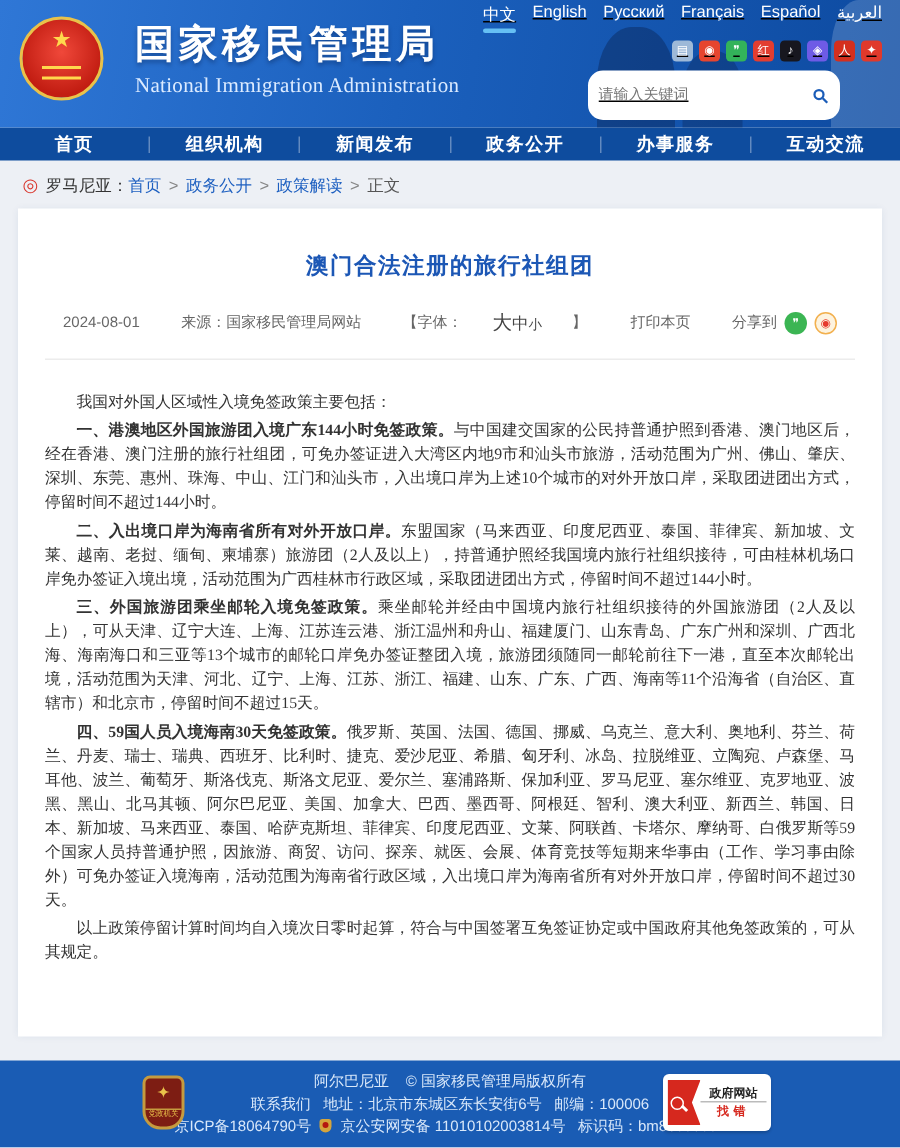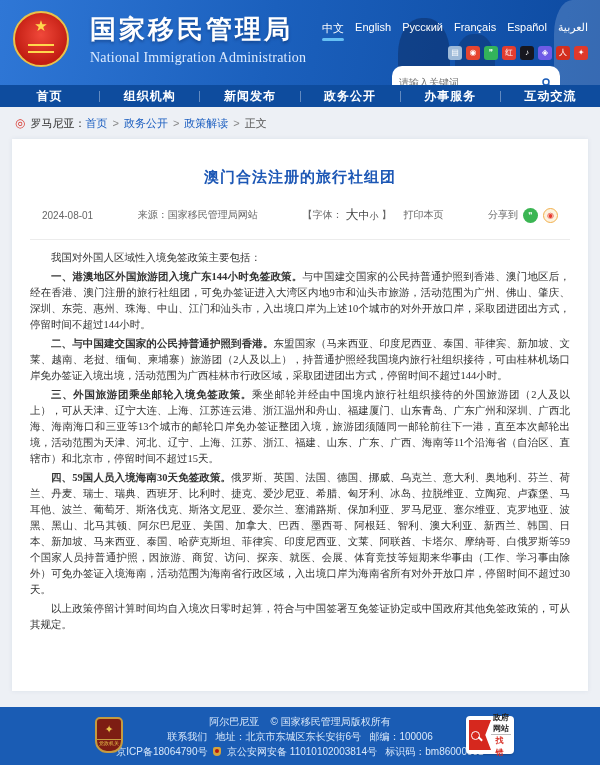--- a/index.html
+++ b/index.html
@@ -16,21 +16,21 @@
   .logo-row { position:absolute; left:13px; top:11px; display:flex; align-items:center; }
   .emblem { width:56px; height:56px; border-radius:50%; border:2px solid #e9c24a;
     background:radial-gradient(circle at 50% 42%,#f0483a 0%,#c21d12 70%); position:relative; flex:0 0 auto; }
   .emblem .star { position:absolute; left:0; right:0; top:4px; text-align:center; color:#ffd84d; font-size:15px; }
   .emblem .gate { position:absolute; left:13px; right:13px; bottom:12px; height:9px;
     border-top:2px solid #ffd84d; border-bottom:2px solid #ffd84d; }
   .site-names { margin-left:21px; color:#fff; }
   .zh { font-size:26px; font-weight:bold; letter-spacing:3px; text-shadow:0 2px 3px rgba(0,20,60,.35); }
   .en { font-size:14px; font-family:"Liberation Serif",serif; color:#dcebff; margin-top:3px; letter-spacing:.2px; }
 
-  .header-right { position:absolute; top:21px; right:12px; width:260px; }
+  .header-right { position:absolute; top:2px; right:12px; width:260px;text-decoration:underline; }
   .langs { display:flex; justify-content:flex-end; gap:11px; font-size:11px; }
   .lang { color:#fff; white-space:nowrap; }
   .lang.active::after { content:''; display:block; height:3px; margin-top:2px; border-radius:2px; background:#66c0f4; }
   .socials { display:flex; justify-content:flex-end; gap:4px; margin-top:5px; }
   .social { width:14px; height:14px; border-radius:3px; color:#fff; font-size:8px; line-height:14px; text-align:center; overflow:hidden; }
   .search { margin:6px 28px 0 auto; width:168px; height:33px; background:#fff; border-radius:10px;
     display:flex; align-items:center; padding:0 7px; }
   .search input { flex:1; border:none; outline:none; background:transparent; font-size:10px; color:#555; min-width:0; }
   .access { margin-top:5px; display:flex; justify-content:flex-end; align-items:center; gap:5px;
     color:#fff; font-size:12px; font-weight:bold; padding-right:40px; }
@@ -48,47 +48,47 @@
   .crumb-label { color:#333; }
   .crumb a { color:#1d5fc0; }
   .crumb-sep { margin:0 5px; color:#888; }
   .crumb-current { color:#555; }
 
   
   .card { margin:0 12px; height:552px; background:#fff; box-shadow:0 0 5px rgba(30,60,110,.08); padding:0 18px; }
   .title { text-align:center; color:#1c57b5; font-size:15px; font-weight:bold; padding-top:29px; letter-spacing:1px; }
   .meta { display:flex; align-items:center; justify-content:space-between; margin-top:19px; padding:0 12px;
     font-size:10px; color:#666; }
-  .fontctl { display:flex; align-items:center; gap:3px; color:#666; }
+  .fontctl { display:flex; align-items:center; gap:20px; color:#666; }
   .f-l { font-size:13px; color:#444; } .f-m { font-size:11px; color:#444; } .f-s { font-size:9px; color:#444; }
   .print { color:#666; margin-left:9px; }
   .share { display:flex; align-items:center; gap:5px; }
   .sic { width:15px; height:15px; border-radius:50%; text-align:center; font-size:8px; line-height:15px; }
   .sic.wechat { background:#3bb553; color:#fff; }
   .sic.weibo { background:#fdf3df; border:1px solid #f2b04e; color:#e6392e; line-height:13px; }
   .divider { border-top:1px solid #ececec; margin-top:15px; }
-  .body { margin-top:10px; font-family:"Liberation Serif","DejaVu Serif",serif; font-size:10.5px;
+  .body { margin-top:21px; font-family:"Liberation Serif","DejaVu Serif",serif; font-size:10.5px;
     line-height:16px; color:#333; text-align:justify; }
   .para { text-indent:2em; margin-bottom:3px; }
   .para b { font-weight:bold; }
 
   
   .footer { position:relative; height:58px; margin-top:16px; background:#1a5cb4; color:#d9e8fa;
     font-size:10px; line-height:15px; text-align:center; padding-top:7px; }
   .footer a { color:#d9e8fa; }
   .mini-badge { display:inline-block; width:8px; height:9px; background:#d4a43c; border-radius:2px 2px 4px 4px;
     vertical-align:-1px; margin:0 3px; position:relative; }
   .mini-badge::after { content:''; position:absolute; left:2px; top:2px; width:4px; height:4px;
     border-radius:50%; background:#b5170f; }
   .f-shield { position:absolute; left:95px; top:10px; width:28px; height:36px; background:#7d1d13;
     border:2px solid #c59b3f; border-radius:5px 5px 12px 12px; }
   .f-star { display:block; text-align:center; color:#e9c24a; font-size:11px; line-height:20px; }
   .f-shield-text { display:block; text-align:center; color:#e9c24a; font-size:5px; line-height:6px;
     border-top:1px solid #c59b3f; }
-  .f-err { position:absolute; right:86px; top:9px; width:48px; height:38px; background:#fff; border-radius:4px;
+  .f-err { position:absolute; right:86px; top:9px; width:72px; height:38px; background:#fff; border-radius:4px;
     display:flex; align-items:center; padding:3px; box-shadow:0 1px 2px rgba(0,0,0,.2); }
   .flag { width:22px; height:30px; background:#d6281e; clip-path:polygon(0 0,100% 0,74% 50%,100% 100%,0 100%);
     display:flex; align-items:center; padding-left:2px; }
   .mag { width:9px; height:9px; border:1.5px solid #fff; border-radius:50%; position:relative; }
   .mag::after { content:''; position:absolute; width:5px; height:1.5px; background:#fff;
     transform:rotate(45deg); right:-4px; bottom:-1px; }
   .f-err-text { flex:1; text-align:center; }
   .f-err-zh { display:block; color:#222; font-size:8px; font-weight:bold; line-height:11px;
     border-bottom:1px solid #bbb; }
   .f-err-red { display:block; color:#d6281e; font-size:8px; font-weight:bold; line-height:12px; letter-spacing:3px; }
@@ -181,21 +181,21 @@
       <span class="share">
         <span>分享到</span>
         <span class="sic wechat">❞</span>
         <span class="sic weibo">◉</span>
       </span>
     </div>
     <div class="divider"></div>
     <article class="body" id="article-body">
         <p class="para"><span>我国对外国人区域性入境免签政策主要包括：</span></p>
         <p class="para"><b>一、港澳地区外国旅游团入境广东144小时免签政策。</b><span>与中国建交国家的公民持普通护照到香港、澳门地区后，经在香港、澳门注册的旅行社组团，可免办签证进入大湾区内地9市和汕头市旅游，活动范围为广州、佛山、肇庆、深圳、东莞、惠州、珠海、中山、江门和汕头市，入出境口岸为上述10个城市的对外开放口岸，采取团进团出方式，停留时间不超过144小时。</span></p>
-        <p class="para"><b>二、与中国建交国家的公民持普通护照到香港。</b><span>东盟国家（马来西亚、印度尼西亚、泰国、菲律宾、新加坡、文莱、越南、老挝、缅甸、柬埔寨）旅游团（2人及以上），持普通护照经我国境内旅行社组织接待，可由桂林机场口岸免办签证入境出境，活动范围为广西桂林市行政区域，采取团进团出方式，停留时间不超过144小时。</span></p>
+        <p class="para"><b>二、入出境口岸为海南省所有对外开放口岸。</b><span>东盟国家（马来西亚、印度尼西亚、泰国、菲律宾、新加坡、文莱、越南、老挝、缅甸、柬埔寨）旅游团（2人及以上），持普通护照经我国境内旅行社组织接待，可由桂林机场口岸免办签证入境出境，活动范围为广西桂林市行政区域，采取团进团出方式，停留时间不超过144小时。</span></p>
         <p class="para"><b>三、外国旅游团乘坐邮轮入境免签政策。</b><span>乘坐邮轮并经由中国境内旅行社组织接待的外国旅游团（2人及以上），可从天津、辽宁大连、上海、江苏连云港、浙江温州和舟山、福建厦门、山东青岛、广东广州和深圳、广西北海、海南海口和三亚等13个城市的邮轮口岸免办签证整团入境，旅游团须随同一邮轮前往下一港，直至本次邮轮出境，活动范围为天津、河北、辽宁、上海、江苏、浙江、福建、山东、广东、广西、海南等11个沿海省（自治区、直辖市）和北京市，停留时间不超过15天。</span></p>
         <p class="para"><b>四、59国人员入境海南30天免签政策。</b><span>俄罗斯、英国、法国、德国、挪威、乌克兰、意大利、奥地利、芬兰、荷兰、丹麦、瑞士、瑞典、西班牙、比利时、捷克、爱沙尼亚、希腊、匈牙利、冰岛、拉脱维亚、立陶宛、卢森堡、马耳他、波兰、葡萄牙、斯洛伐克、斯洛文尼亚、爱尔兰、塞浦路斯、保加利亚、罗马尼亚、塞尔维亚、克罗地亚、波黑、黑山、北马其顿、阿尔巴尼亚、美国、加拿大、巴西、墨西哥、阿根廷、智利、澳大利亚、新西兰、韩国、日本、新加坡、马来西亚、泰国、哈萨克斯坦、菲律宾、印度尼西亚、文莱、阿联酋、卡塔尔、摩纳哥、白俄罗斯等59个国家人员持普通护照，因旅游、商贸、访问、探亲、就医、会展、体育竞技等短期来华事由（工作、学习事由除外）可免办签证入境海南，活动范围为海南省行政区域，入出境口岸为海南省所有对外开放口岸，停留时间不超过30天。</span></p>
         <p class="para"><span>以上政策停留计算时间均自入境次日零时起算，符合与中国签署互免签证协定或中国政府其他免签政策的，可从其规定。</span></p>
       </article>
   </main>
 
   <footer class="footer">
     <div class="f-shield">
       <span class="f-star">✦</span>
       <span class="f-shield-text">党政机关</span>

